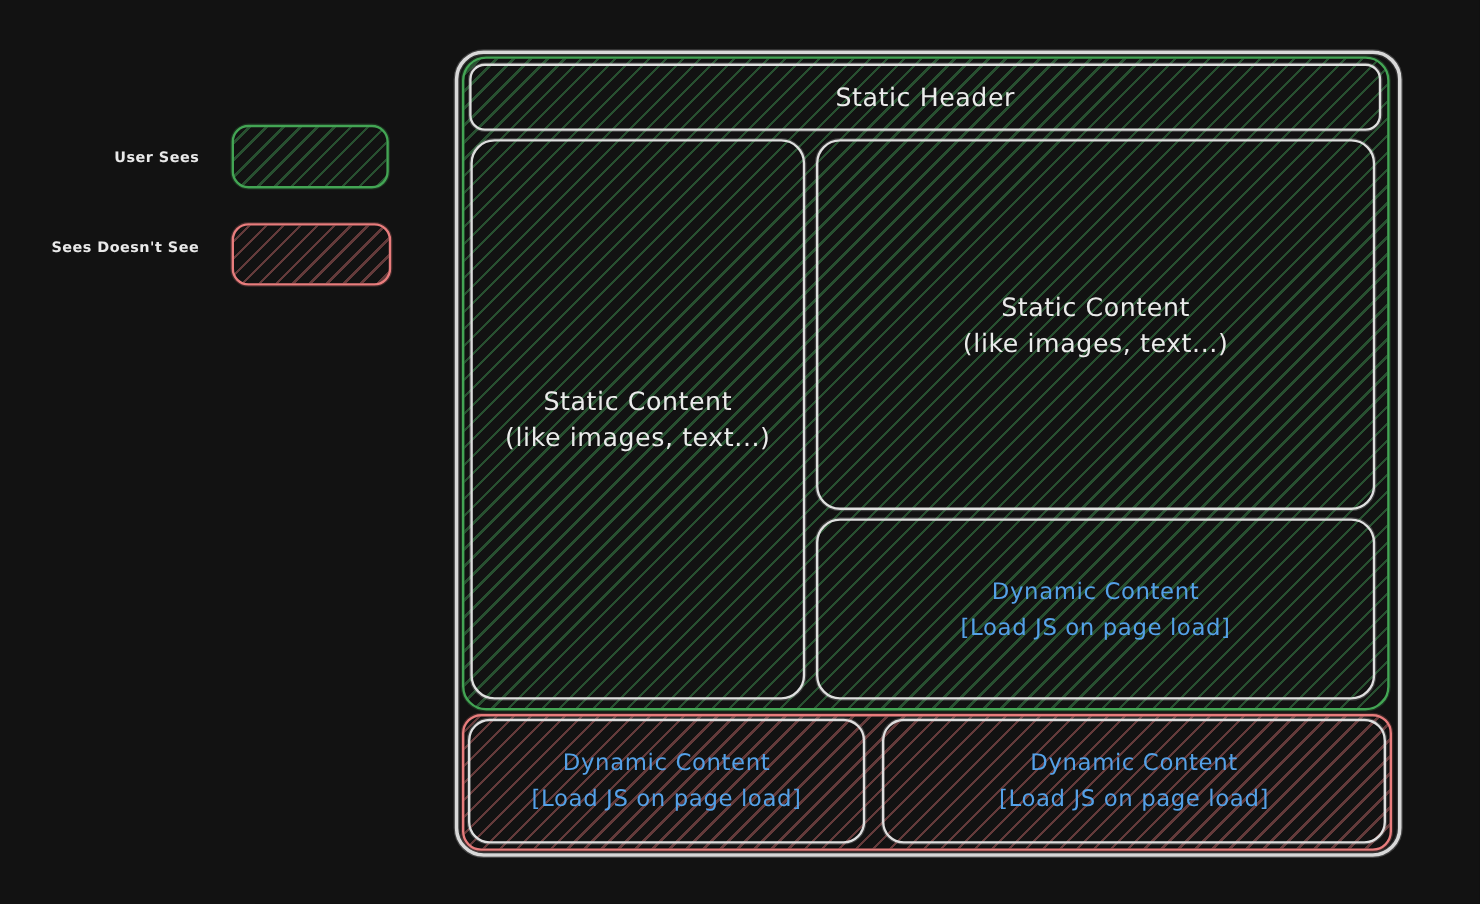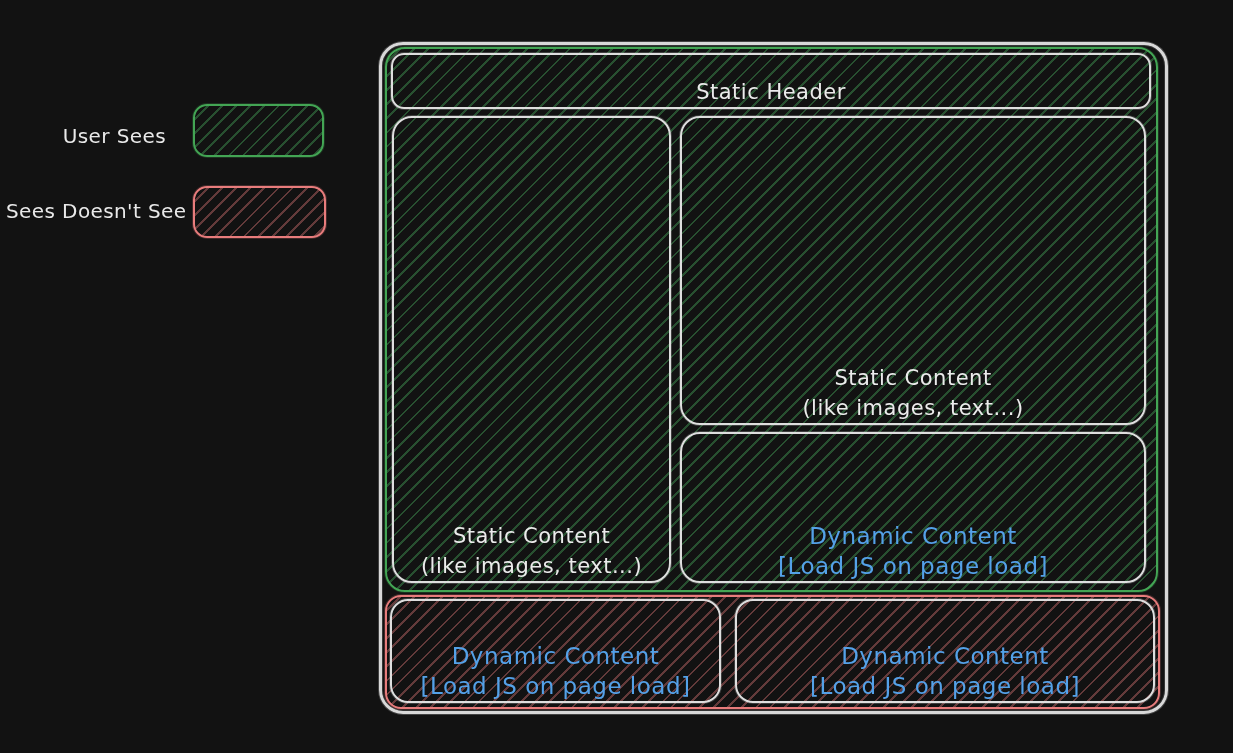--- a/index.html
+++ b/index.html
@@ -34,24 +34,25 @@
     box-shadow: 0 0 0 1px rgba(67,165,84,0.22);
   }
   .stroke-red {
     border: 2.5px solid #e87c7c;
     box-shadow: 0 0 0 1px rgba(232,124,124,0.22);
   }
 
   
   .legend-label {
     color: #e9e9e9;
-    font-size: 20px;
+    font-size: 12px;
     letter-spacing: 0.4px;
     text-align: right;
     white-space: nowrap;
+    font-weight: bold;
   }
   .legend-swatch { border-radius: 14px; }
 
   
   .diagram-outer {
     left: 379px; top: 42px;
     width: 789px; height: 672px;
     border: 3px solid #d8d8d8;
     border-radius: 24px;
     box-shadow: 0 0 0 1px rgba(216,216,216,0.25), inset 0 0 0 1px rgba(216,216,216,0.18);
@@ -63,25 +64,25 @@
   }
   .region-red {
     left: 3px; top: 550px;
     width: 775px; height: 114px;
     border-radius: 16px;
   }
   .box {
     display: flex;
     flex-direction: column;
     align-items: center;
-    justify-content: flex-end;
+    justify-content: center;
     text-align: center;
   }
   .box-label-white { color: #ebebeb; font-size: 21px; line-height: 30px; letter-spacing: 0.5px; }
-  .box-label-blue  { color: #54a1e8; font-size: 23px; line-height: 30px; letter-spacing: 0.5px; }
+  .box-label-blue  { color: #54a1e8; font-size: 19px; line-height: 30px; letter-spacing: 0.5px; }
 
   .hdr-box  { left: 4px;  top: 4px;   width: 760px; height: 56px;  border-radius: 13px; }
   .left-col { left: 5px;  top: 67px;  width: 279px; height: 467px; border-radius: 20px; }
   .rt-box   { left: 293px; top: 67px; width: 466px; height: 309px; border-radius: 20px; }
   .rb-box   { left: 293px; top: 383px; width: 466px; height: 151px; border-radius: 20px; }
   .bl-box   { left: 3px;  top: 2px;  width: 331px; height: 104px; border-radius: 18px; }
   .br-box   { left: 348px; top: 2px; width: 420px; height: 104px; border-radius: 18px; }
 </style>
 </head>
 <body>

